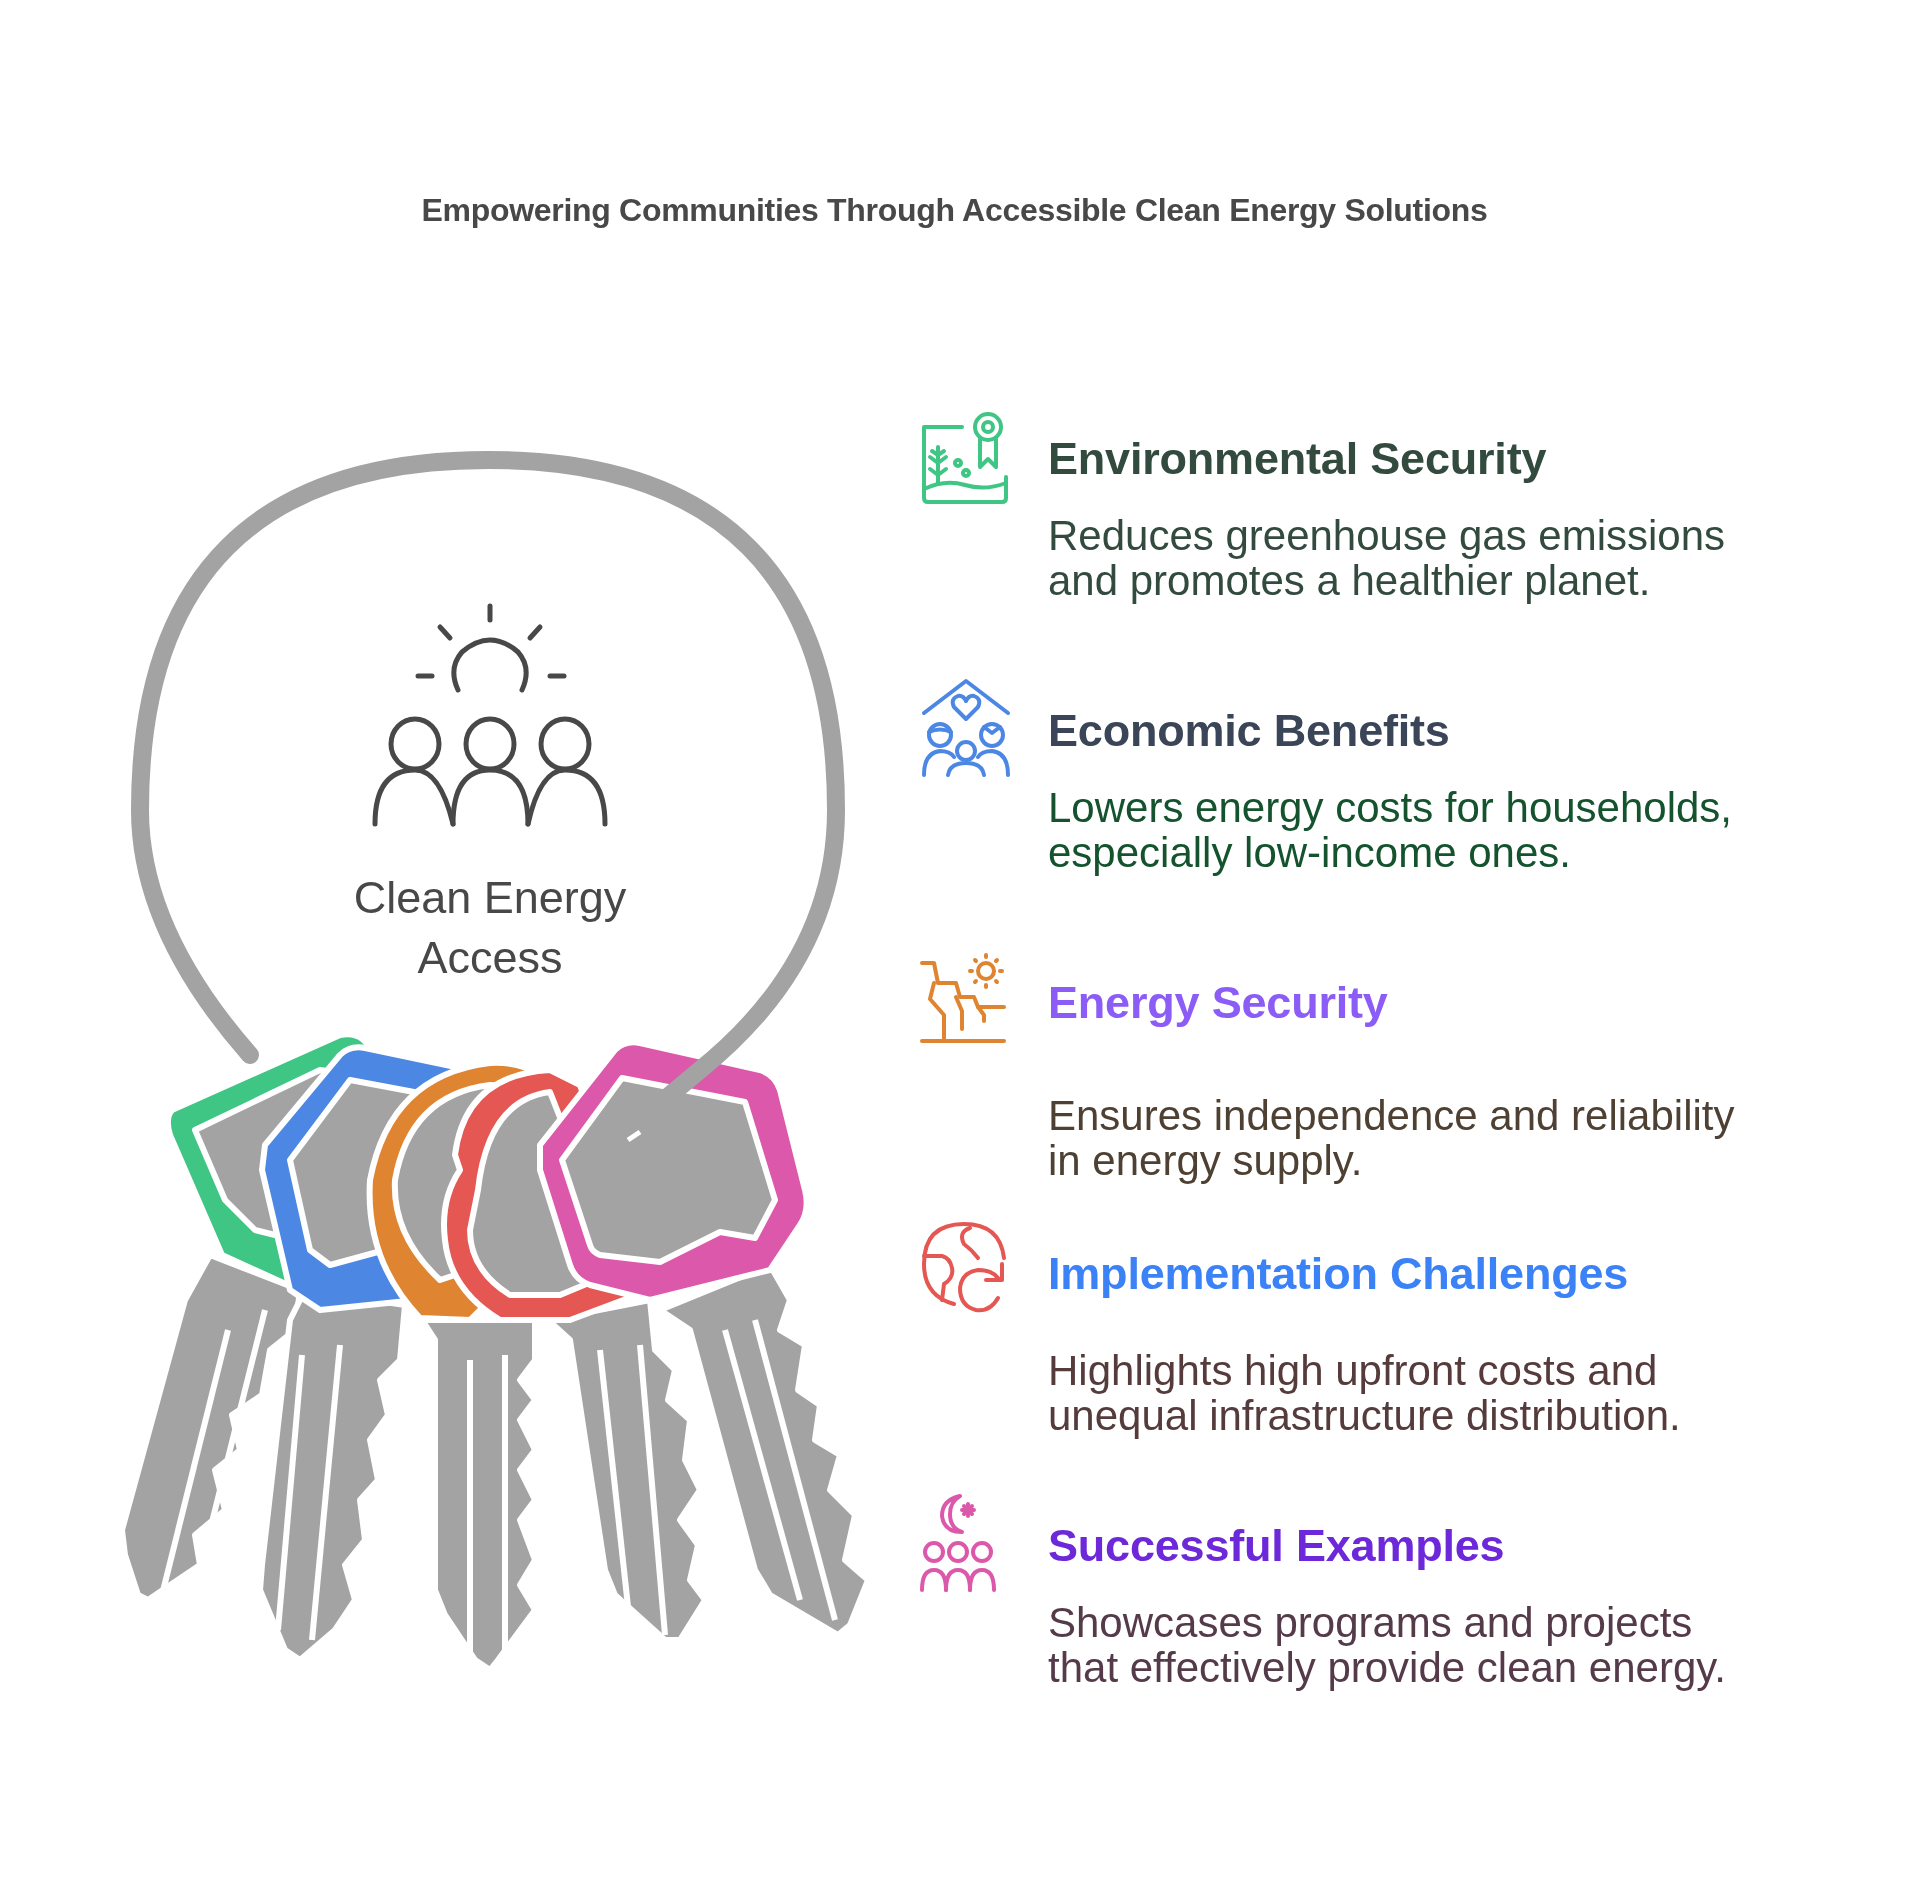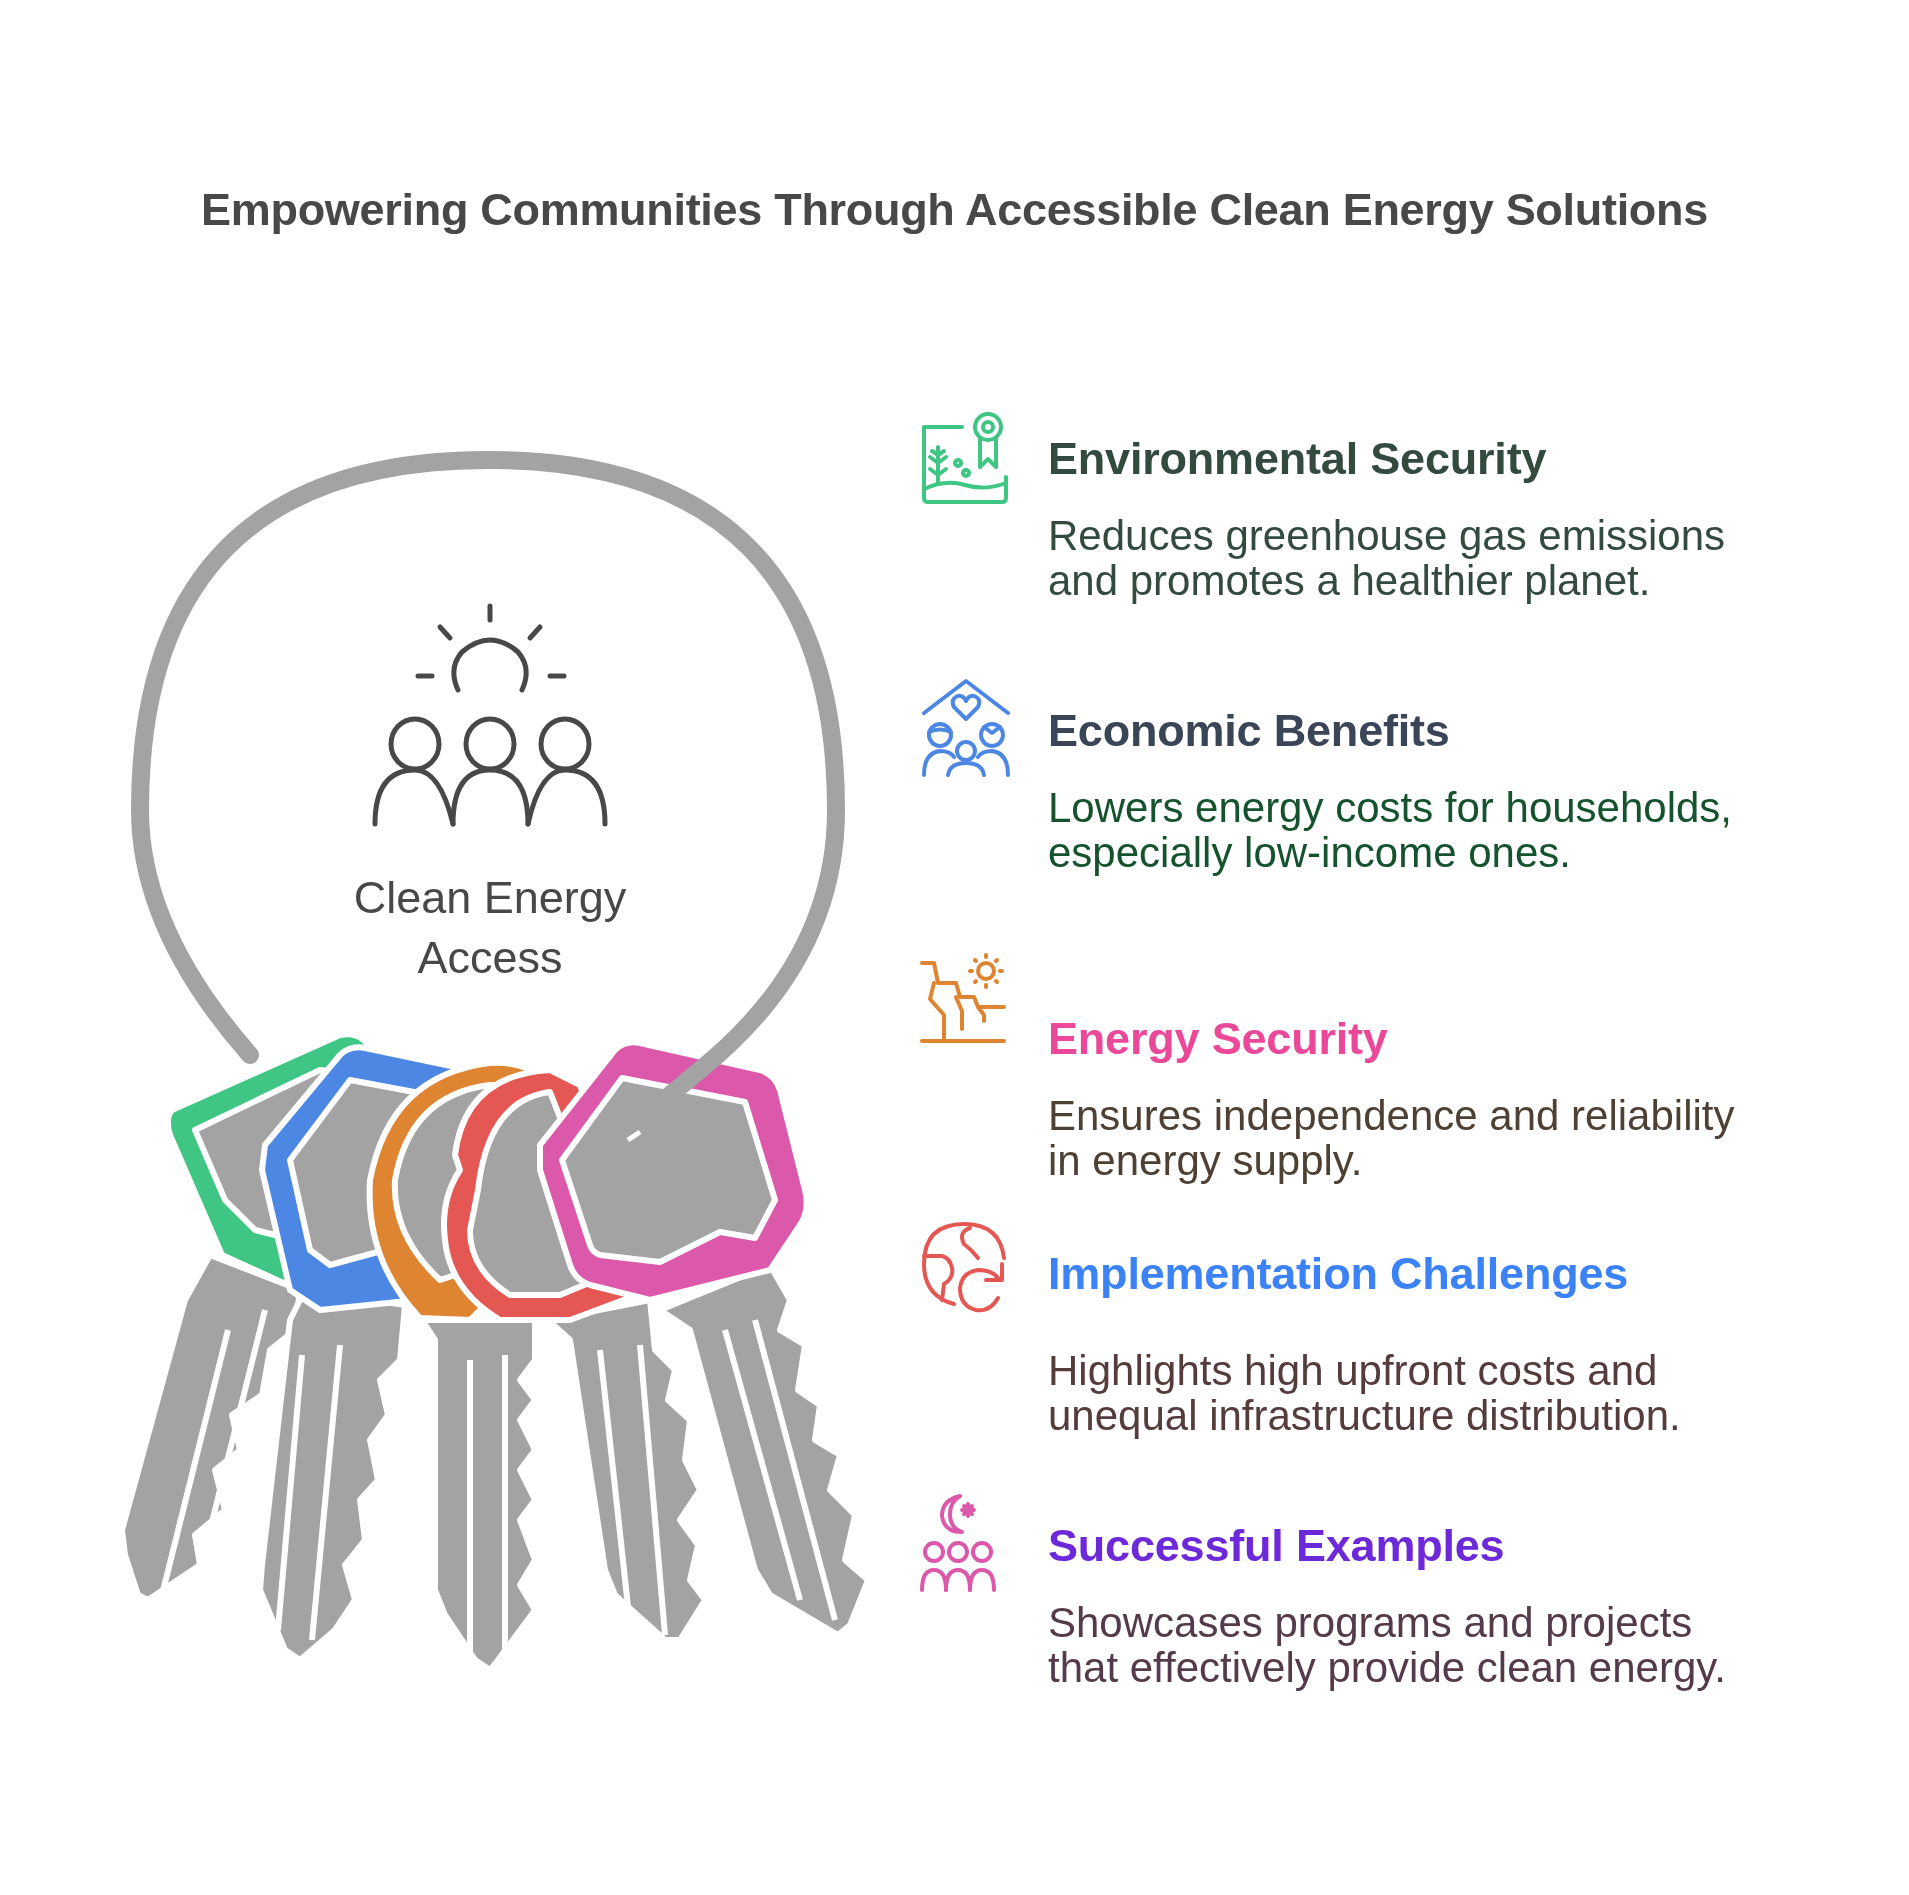--- a/index.html
+++ b/index.html
@@ -1,20 +1,20 @@
 <!DOCTYPE html>
 <html><head>
 <meta charset="utf-8">
 <style>
   html, body { margin: 0; padding: 0; background: #ffffff; }
   body { width: 1909px; height: 1895px; position: relative; overflow: hidden;
          font-family: "Liberation Sans", "DejaVu Sans", sans-serif; }
   .title {
     position: absolute; left: 200px; top: 180px; width: 1509px;
-    text-align: center; font-weight: bold; font-size: 45px; line-height: 60px;
+    text-align: center; font-weight: bold; font-size: 32px; line-height: 60px;
     color: #484848; letter-spacing: -0.3px;
   }
   .graphic { position: absolute; left: 0; top: 0; width: 900px; height: 1895px; }
   .hub-label {
     position: absolute; left: 280px; top: 868px; width: 420px; text-align: center;
     font-weight: normal; font-size: 45px; line-height: 60px; color: #484848;
   }
   .item { position: absolute; left: 920px; width: 900px; }
   .item .icon { position: absolute; left: 0; top: 0; width: 100px; height: 100px; }
   .item .heading {
@@ -129,21 +129,21 @@
 <div class="item" style="top:949px;">
   <svg class="icon" viewBox="0 0 100 100" fill="none" stroke="#df8430" stroke-width="4" stroke-linecap="round" stroke-linejoin="round">
     <path d="M2 14 L14 14 L18 34 L36 34 L40 48 L54 48 L58 58 L84 58"></path>
     <path d="M14 34 L10 50 L24 66 L24 92"></path>
     <path d="M36 48 L42 62 L42 80"></path>
     <path d="M58 58 L64 66 L64 72"></path>
     <path d="M2 92 L84 92"></path>
     <circle cx="66" cy="22" r="8"></circle>
     <path d="M66 6 L66 8 M66 36 L66 38 M50 22 L52 22 M80 22 L82 22 M55 11 L56 12 M76 32 L77 33 M77 11 L76 12 M55 33 L56 32"></path>
   </svg>
-  <div class="heading" style="color:#ec4899;margin-top:36px;">Energy Security</div>
+  <div class="heading" style="color:#8b5cf6;">Energy Security</div>
   <div class="desc" style="color:#4e4133;margin-top:36px;">Ensures independence and reliability in energy supply.</div>
 </div>
 
 <div class="item" style="top:1220px;">
   <svg class="icon" viewBox="0 0 100 100" fill="none" stroke="#e45753" stroke-width="4" stroke-linecap="round" stroke-linejoin="round">
     <path d="M34 84 Q4 76 4 44 Q4 4 44 4 Q80 4 84 38"></path>
     <path d="M4 36 L22 36 Q30 38 32 48 Q34 58 24 64 L22 80"></path>
     <path d="M50 8 Q38 12 44 24 Q52 30 58 38"></path>
     <path d="M78 78 Q70 92 56 90 Q40 86 40 68 Q42 52 58 50 Q72 50 78 58"></path>
     <path d="M66 60 L82 60 L82 44"></path>

